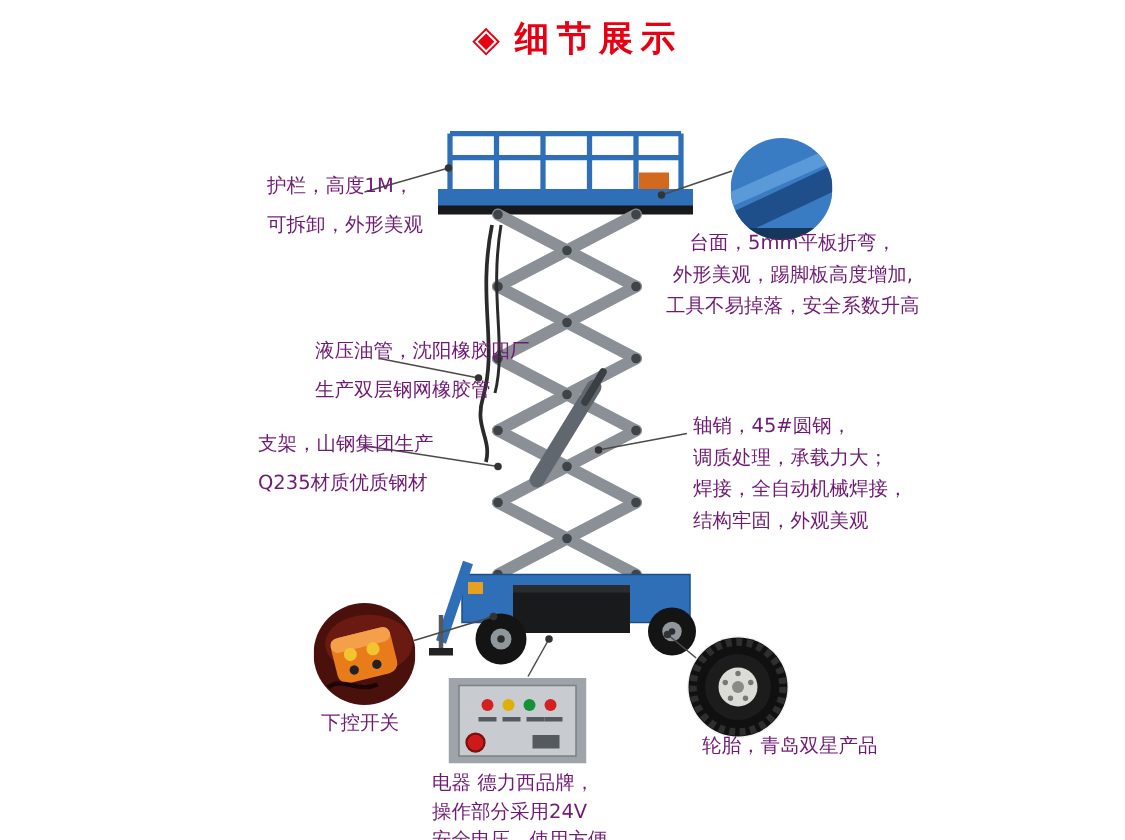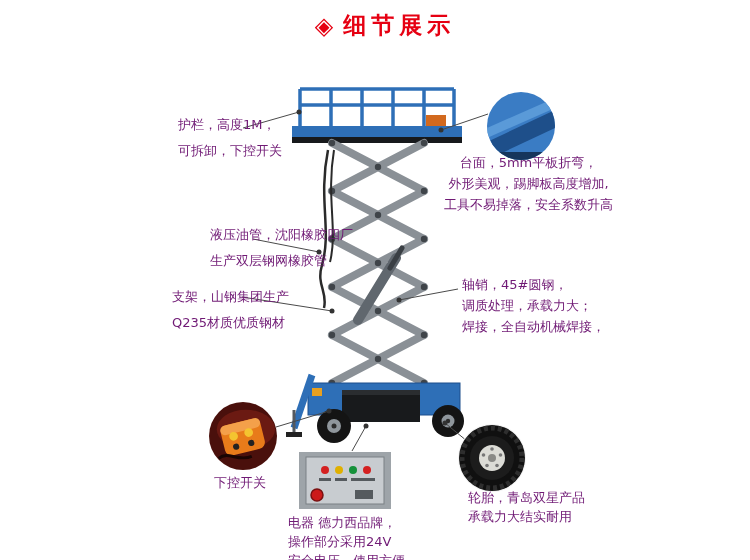--- a/index.html
+++ b/index.html
@@ -206,21 +206,21 @@
       <circle cx="34" cy="25" r="1.8" fill="#777"></circle>
       <circle cx="42.5" cy="31" r="1.8" fill="#777"></circle>
       <circle cx="39" cy="41.5" r="1.8" fill="#777"></circle>
       <circle cx="29" cy="41.5" r="1.8" fill="#777"></circle>
       <circle cx="25.5" cy="31" r="1.8" fill="#777"></circle>
     </svg>
   </div>
 
   <div class="label lh-wide label-guardrail">
     <span>护栏，高度1M，</span>
-    <span>可拆卸，下控开关</span>
+    <span>可拆卸，外形美观</span>
   </div>
 
   <div class="label lh-mid label-platform">
     <span>台面，5mm平板折弯，</span>
     <span>外形美观，踢脚板高度增加,</span>
     <span>工具不易掉落，安全系数升高</span>
   </div>
 
   <div class="label lh-wide label-hose">
     <span>液压油管，沈阳橡胶四厂</span>
@@ -229,30 +229,30 @@
 
   <div class="label lh-wide label-frame">
     <span>支架，山钢集团生产</span>
     <span>Q235材质优质钢材</span>
   </div>
 
   <div class="label lh-mid label-pin">
     <span>轴销，45#圆钢，</span>
     <span>调质处理，承载力大；</span>
     <span>焊接，全自动机械焊接，</span>
+    <span>结构牢固，外观美观</span>
   </div>
 
   <div class="label lh-mid label-switch">
     <span>下控开关</span>
   </div>
 
   <div class="label lh-tight label-electric">
     <span>电器 德力西品牌，</span>
     <span>操作部分采用24V</span>
     <span>安全电压，使用方便</span>
   </div>
 
   <div class="label lh-tight label-tire">
     <span>轮胎，青岛双星产品</span>
-    <span>承载力大结实耐用</span>
   </div>
 
 </div>
 
 </body></html>

